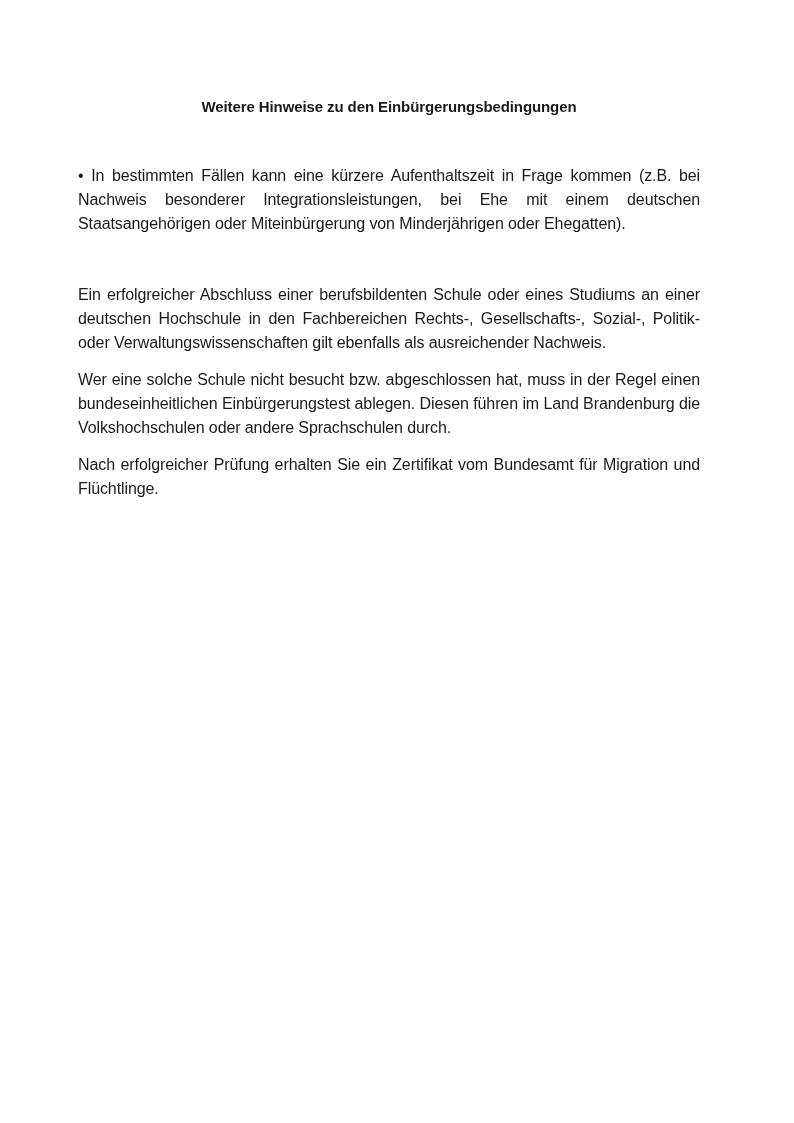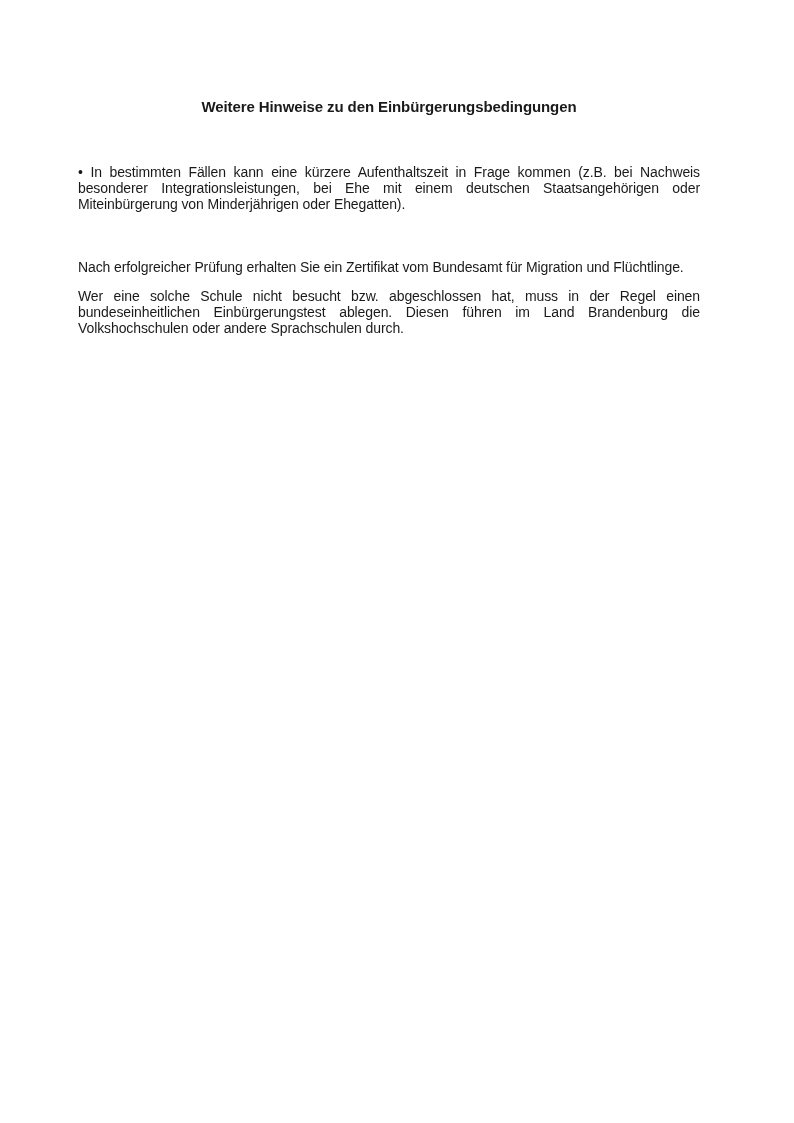--- a/index.html
+++ b/index.html
@@ -25,22 +25,22 @@
   .doc-title {
     font-size: 15px;
     font-weight: bold;
     line-height: 20.5px;
     text-align: center;
     letter-spacing: -0.1px;
     
     margin: 0 0 46.5px 0;
   }
   p.doc-par {
-    font-size: 14px;
-    line-height: 16px;
+    font-size: 16px;
+    line-height: 24px;
     letter-spacing: -0.1px;
     text-align: justify;
     margin: 0 0 13px 0;
   }
   p.doc-par.after-gap {
     
     margin-bottom: 46.5px;
   }
   .bullet {
     white-space: pre;
@@ -49,19 +49,20 @@
 </head>
 <body>
 
 <div class="page">
 
   <div class="doc-title">Weitere Hinweise zu den Einbürgerungsbedingungen</div>
 
   <p class="doc-par after-gap"><span class="bullet">• </span><span>In bestimmten Fällen kann eine kürzere Aufenthaltszeit in Frage kommen (z.B. bei Nachweis besonderer Integrationsleistungen, bei Ehe mit einem deutschen Staatsangehörigen oder Miteinbürgerung von Minderjährigen oder Ehegatten).</span></p>
 
 
+  <p class="doc-par">Ein erfolgreicher Abschluss einer berufsbildenten Schule oder eines Studiums an einer deutschen Hochschule in den Fachbereichen Rechts-, Gesellschafts-, Sozial-, Politik- oder Verwaltungswissenschaften gilt ebenfalls als ausreichender Nachweis.</p>
+
+  <p class="doc-par">Wer eine solche Schule nicht besucht bzw. abgeschlossen hat, muss in der Regel einen bundeseinheitlichen Einbürgerungstest ablegen. Diesen führen im Land Brandenburg die Volkshochschulen oder andere Sprachschulen durch.</p>
 
   <p class="doc-par">Nach erfolgreicher Prüfung erhalten Sie ein Zertifikat vom Bundesamt für Migration und Flüchtlinge.</p>
-
-  <p class="doc-par">Wer eine solche Schule nicht besucht bzw. abgeschlossen hat, muss in der Regel einen bundeseinheitlichen Einbürgerungstest ablegen. Diesen führen im Land Brandenburg die Volkshochschulen oder andere Sprachschulen durch.</p>
 
 
 </div>
 
 </body></html>

